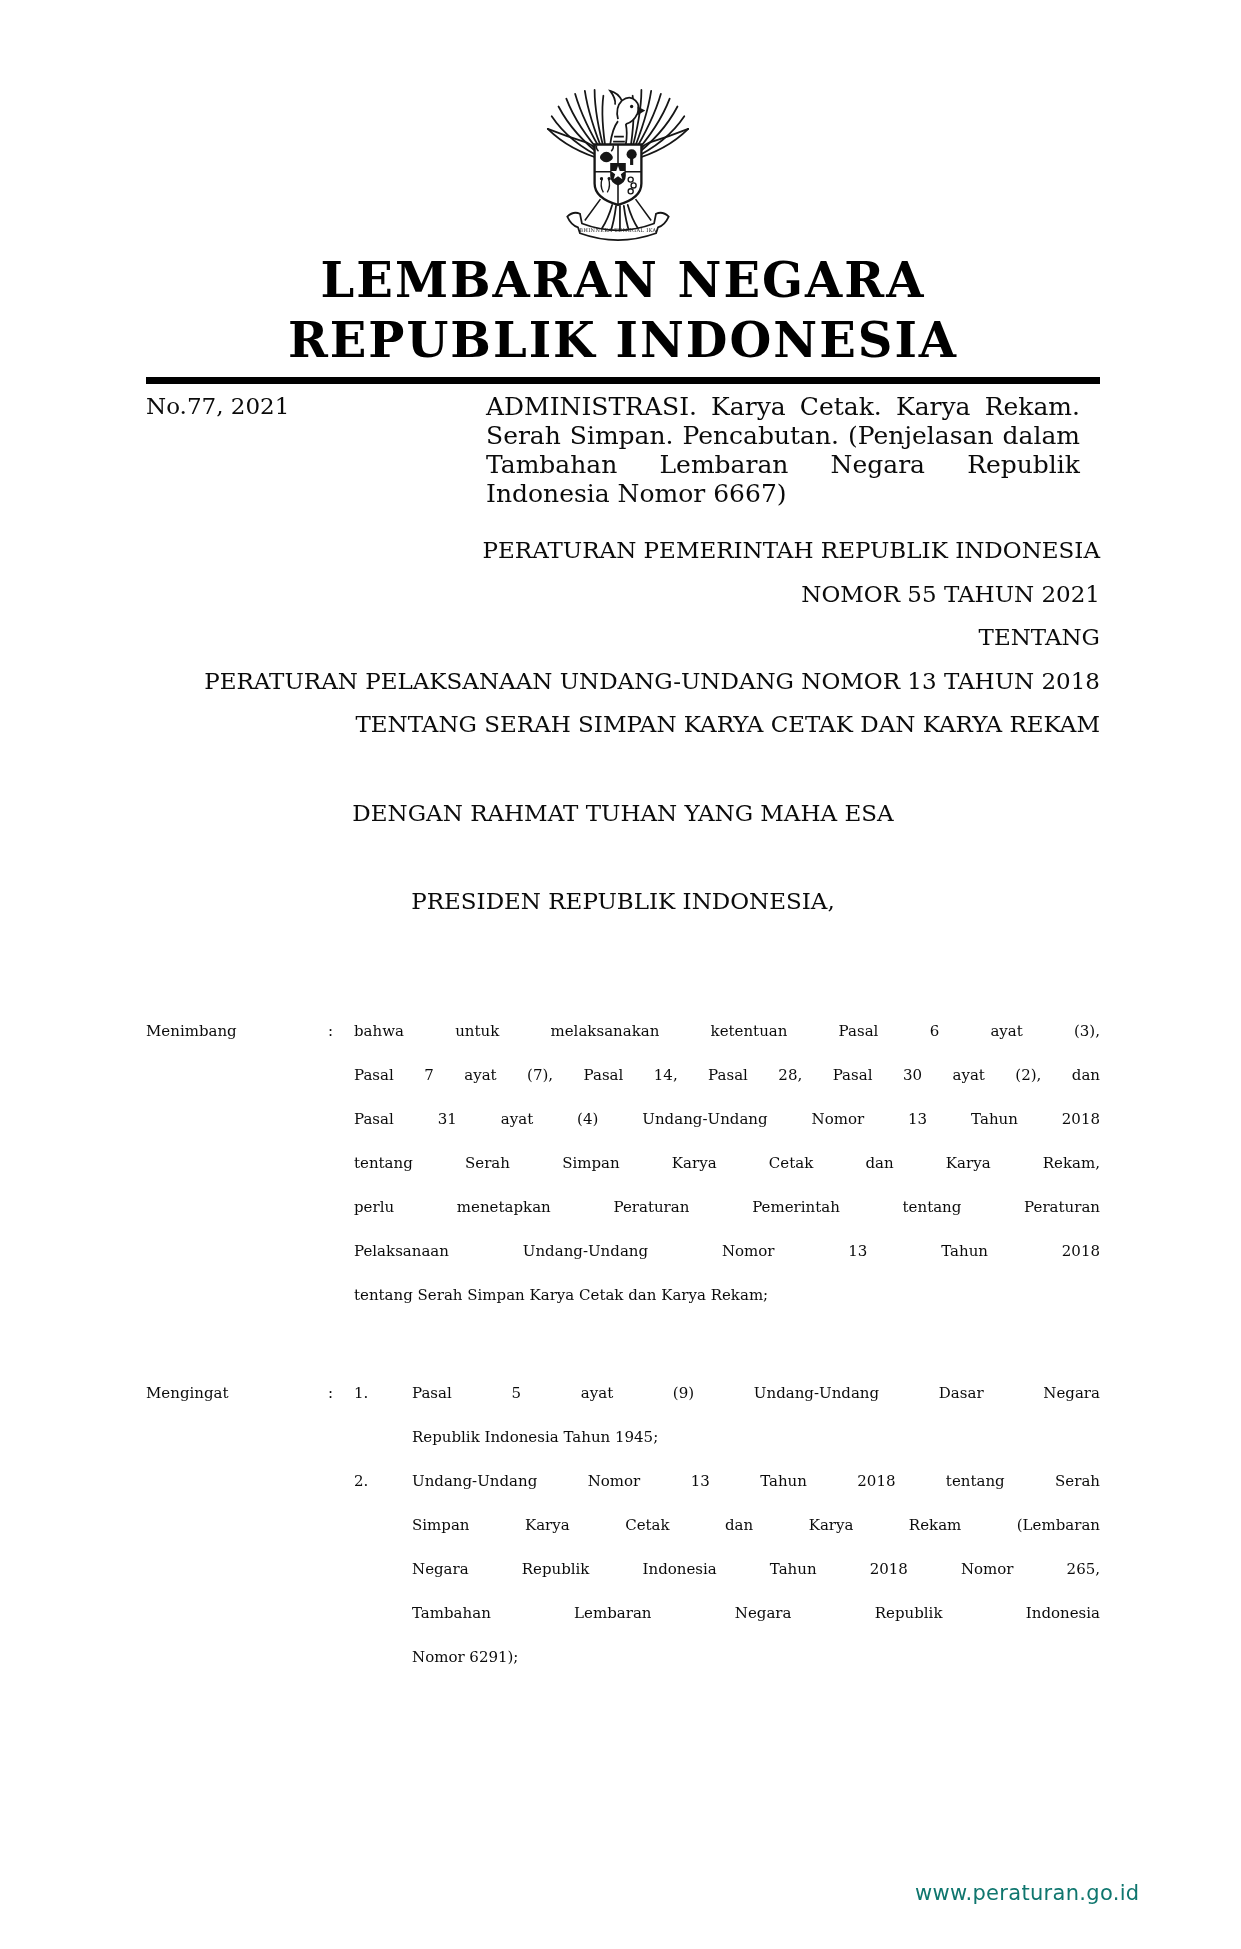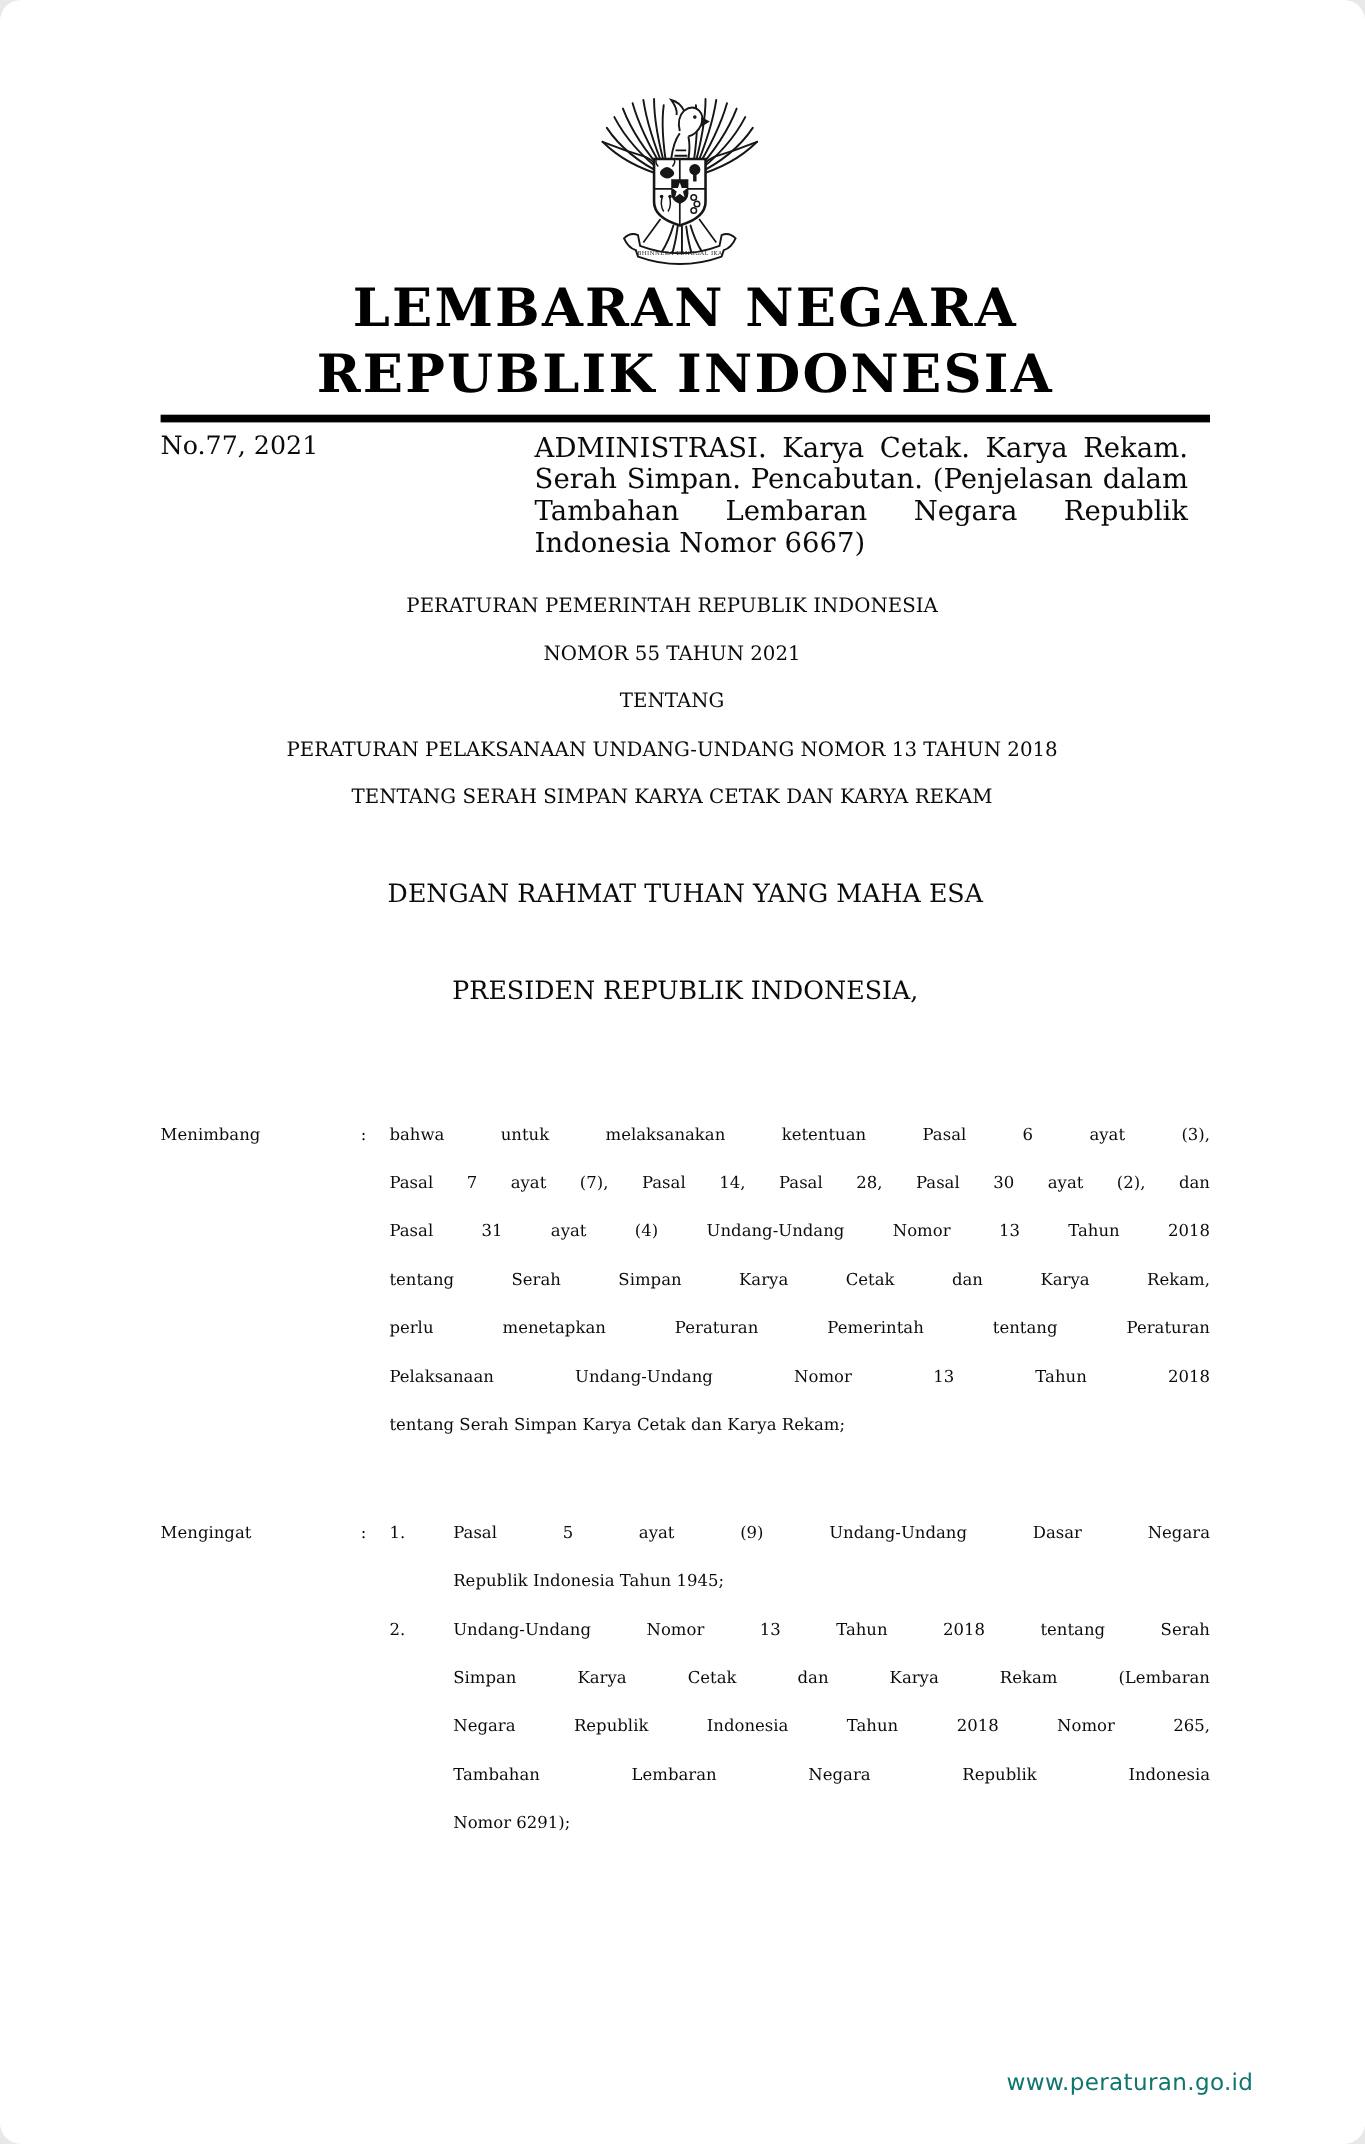--- a/index.html
+++ b/index.html
@@ -4,42 +4,41 @@
 <style>
   html,body{margin:0;padding:0;background:#e8e8e8;}
   #page{
     position:relative;
     width:1241px;height:1949px;
     background:#ffffff;
     margin:0 auto;
     overflow:hidden;
     color:#0b0b0b;
     font-family:"DejaVu Serif","Liberation Serif",serif;
-    border-radius:19px;
   }
   .abs{position:absolute;}
   
   .emblem{left:540px;top:84px;width:156px;height:160px;}
   .emblem svg{width:100%;height:100%;}
   
   .masthead{
     left:146px;top:250px;width:954px;
     text-align:center;font-weight:bold;
     font-size:48px;line-height:60px;letter-spacing:2px;
     color:#000;
   }
   .rule{left:146px;top:377px;width:954px;height:7px;background:#000;}
   
   .edition{left:146px;top:392px;font-size:23px;line-height:29px;}
   .subject{left:486px;top:392px;width:594px;font-size:25px;line-height:29px;}
   
   .jl{text-align:justify;text-align-last:justify;}
   .ll{text-align:left;text-align-last:left;}
   
-  .titleblock{left:134px;top:529px;width:954px;text-align:center;font-size:18px;line-height:43.5px;}
+  .titleblock{left:146px;top:529px;width:954px;text-align:right;font-size:23px;line-height:43.5px;}
   .invocation{left:146px;top:792px;width:954px;text-align:center;font-size:23px;line-height:43px;}
   .issuer{left:146px;top:880px;width:954px;text-align:center;font-size:23px;line-height:43px;}
   
   .clause{left:146px;width:954px;font-size:15px;line-height:44px;display:flex;align-items:flex-start;}
   .clause .label{width:182px;flex:none;}
   .clause .colon{width:26px;flex:none;}
   .clause .cbody{flex:1;min-width:0;}
   .considering{top:1009px;}
   .recalling{top:1371px;}
   .item{display:flex;align-items:flex-start;}

